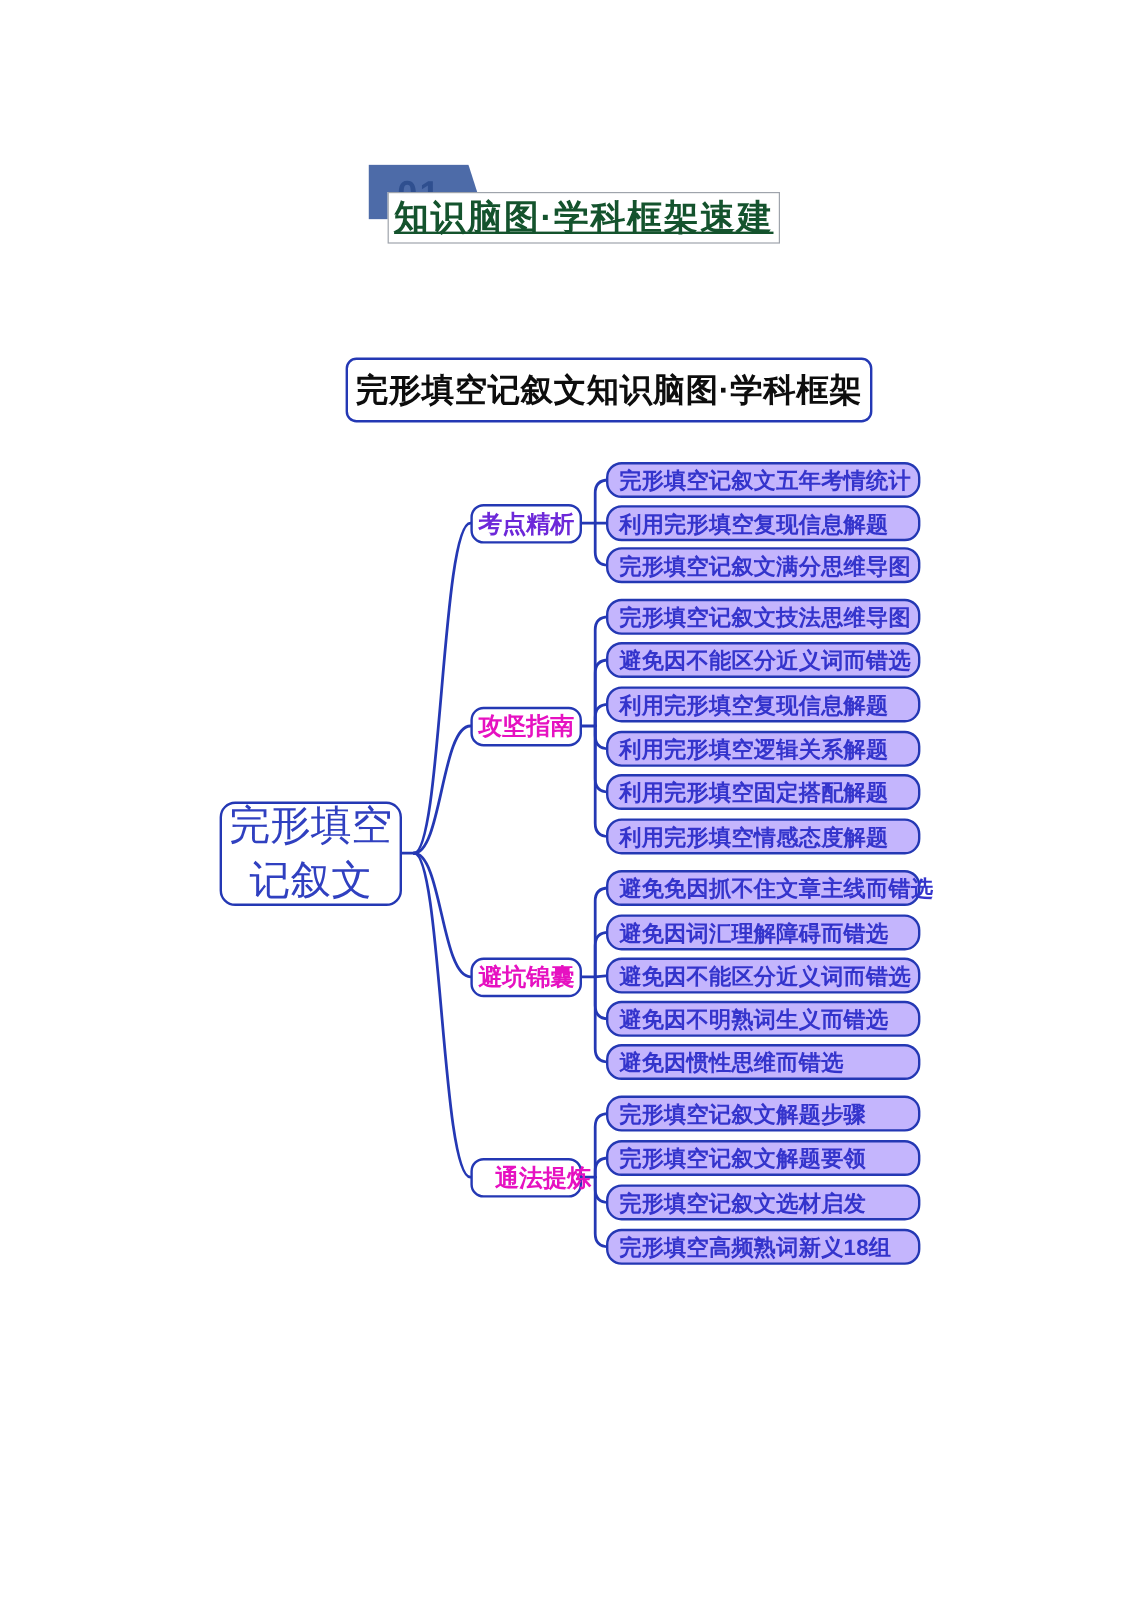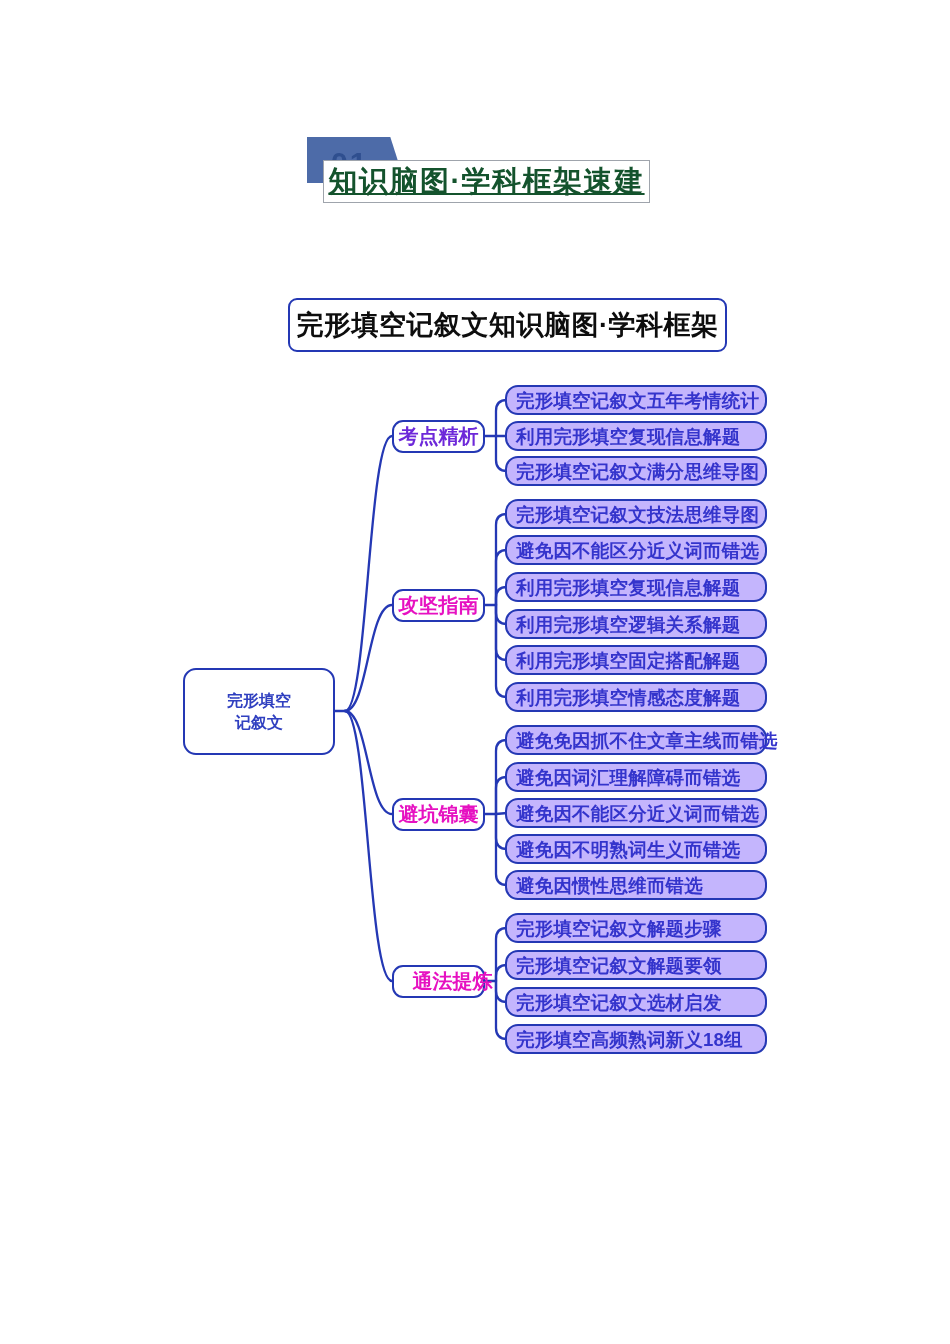--- a/index.html
+++ b/index.html
@@ -45,21 +45,21 @@
     white-space:nowrap;
   }
   
   #connectors{position:absolute;left:0;top:0;z-index:0;}
   .root-node{
     position:absolute;left:183px;top:668px;width:152px;height:87px;
     background:#ffffff;border-radius:13px;
     display:flex;align-items:center;justify-content:center;text-align:center;
     box-sizing:border-box;z-index:1;
   }
-  .root-node .lbl{font-size:16px;font-weight:700;line-height:1.35;}
+  .root-node .lbl{font-size:34px;font-weight:400;line-height:1.35;}
   .branch-node{
     position:absolute;left:392px;width:93px;height:33px;
     background:#ffffff;border-radius:11px;
     display:flex;align-items:center;justify-content:center;
     box-sizing:border-box;z-index:1;
   }
   .branch-node .lbl{font-size:20px;font-weight:900;white-space:nowrap;}
   .leaf-node{
     position:absolute;left:505px;width:262px;height:30px;
     background:#c4b5fd;border-radius:13px;

